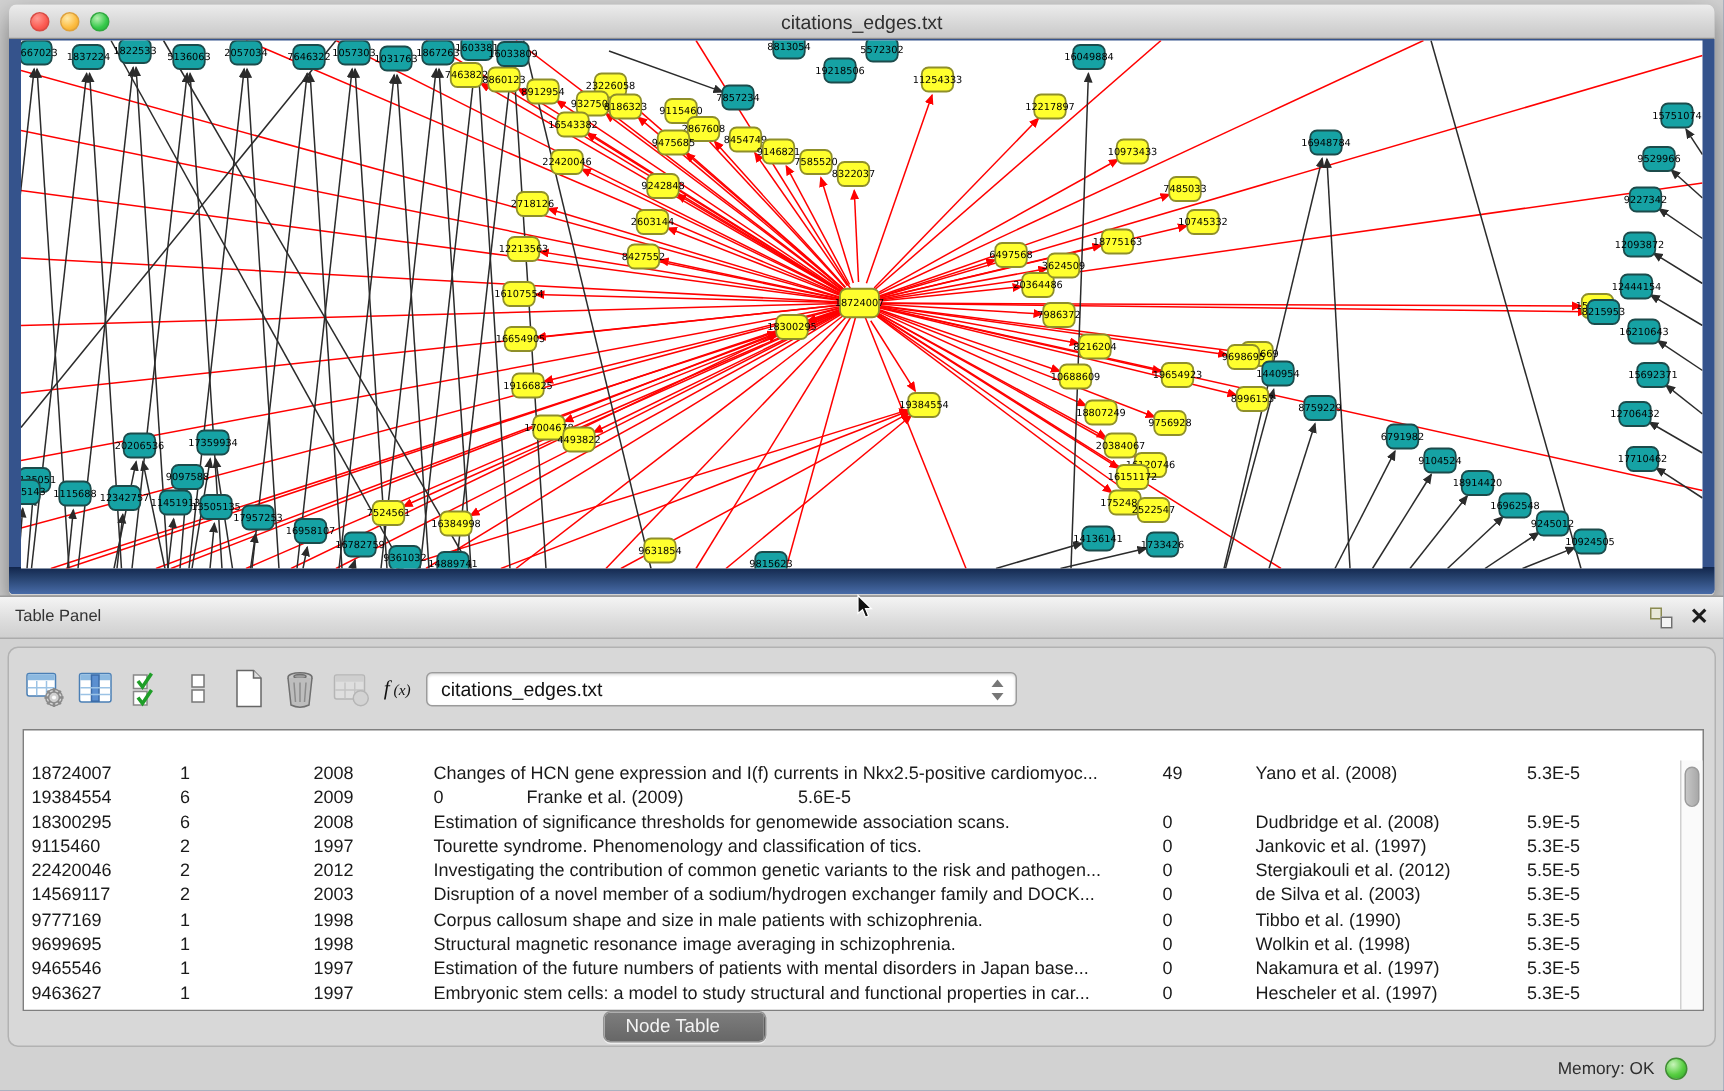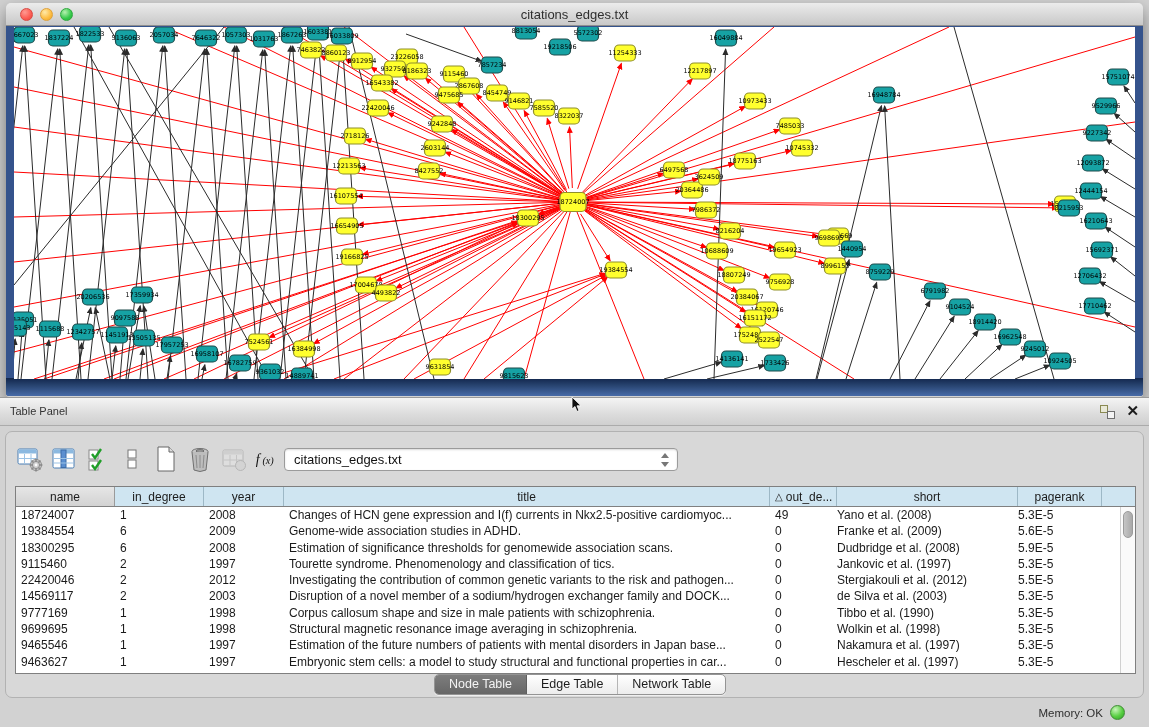--- a/index.html
+++ b/index.html
@@ -65,23 +65,23 @@
   .tbody { position:absolute; left:0; top:20px; right:15px; bottom:0; overflow:hidden; background:#fff; }
   .tr { display:flex; height:16.3px; font-size:12px; color:#1a1a1a; }
   .td { overflow:hidden; white-space:nowrap; line-height:16.3px; }
   .td.left { padding-left:5px; }
   .td.center { }
   .vscroll { position:absolute; right:0; top:20px; bottom:0; width:15px; background:#fafafa; border-left:1px solid #d0d0d0; }
   .vthumb { position:absolute; left:2px; top:4px; width:10px; height:27px; border-radius:5px;
     background:linear-gradient(90deg,#c6c6c6,#a9a9a9); border:1px solid #9b9b9b; }
 
   
-  .tabbar { position:absolute; left:428px; top:242px; height:21px; display:flex;
+  .tabbar { position:absolute; left:396px; top:242px; height:21px; display:flex;
     border:1px solid #949494; border-radius:5px; overflow:hidden;
-    background:linear-gradient(180deg,#ffffff,#ececec); box-shadow:0 1px 0 rgba(255,255,255,.6); }
+    background:linear-gradient(180deg,#ffffff,#ececec); box-shadow:0 1px 0 rgba(255,255,255,.6);flex-direction:column; }
   .tab { padding:0 14px; font-size:12.5px; line-height:19px; color:#1d1d1d; border-right:1px solid #b5b5b5; }
   .tab:last-child { border-right:none;text-align:center; }
   .tab.selected { background:linear-gradient(180deg,#7d7d7d,#676767); color:#f4f4f4; border-right:1px solid #5f5f5f; }
 
   
   .statusbar { position:absolute; left:0; top:700px; width:1149px; height:27px;padding-left:39px; }
   .mem-label { position:absolute; right:46px; top:7px; font-size:11.5px; color:#2e2e2e; }
   .mem-dot { position:absolute; right:24px; top:5px; width:15px; height:15px; border-radius:50%;
     background:radial-gradient(circle at 35% 28%,#c8f5ba,#57ce41 55%,#2f9e2b); border:1px solid #3f8d33; }
 </style>
@@ -788,59 +788,34 @@
 
   <div class="combo">
     <span class="val">citations_edges.txt</span>
     <span class="stepper">
         <span class="up"></span>
         <span class="down"></span>
       </span>
   </div>
 
   <div class="grid-wrap">
-    <div class="thead" id="thead">
-        <div class="th gray" style="width: 99px;">
-          <span>name</span>
-        </div>
-        <div class="th" style="width: 89px;">
-          <span>in_degree</span>
-        </div>
-        <div class="th" style="width: 80px;">
-          <span>year</span>
-        </div>
-        <div class="th" style="width: 486px;">
-          <span>title</span>
-        </div>
-        <div class="th left" style="width: 67px;">
-          <span class="sortglyph">△</span>
-          <span>out_de...</span>
-        </div>
-        <div class="th" style="width: 181px;">
-          <span>short</span>
-        </div>
-        <div class="th" style="width: 84px;">
-          <span>pagerank</span>
-        </div>
-      </div>
     <div class="tbody" id="tbody">
         <div class="tr">
           <div class="td left" style="width: 99px;">18724007</div>
           <div class="td left" style="width: 89px;">1</div>
           <div class="td left" style="width: 80px;">2008</div>
           <div class="td left" style="width: 486px;">Changes of HCN gene expression and I(f) currents in Nkx2.5-positive cardiomyoc...</div>
           <div class="td left" style="width: 67px;">49</div>
           <div class="td center" style="width: 181px;">Yano et al. (2008)</div>
           <div class="td center" style="width: 84px;">5.3E-5</div>
         </div>
         <div class="tr">
           <div class="td left" style="width: 99px;">19384554</div>
           <div class="td left" style="width: 89px;">6</div>
           <div class="td left" style="width: 80px;">2009</div>
-          <div class="td left" style="width: 486px;">Genome-wide association studies in ADHD.</div>
           <div class="td left" style="width: 67px;">0</div>
           <div class="td center" style="width: 181px;">Franke et al. (2009)</div>
           <div class="td center" style="width: 84px;">5.6E-5</div>
         </div>
         <div class="tr">
           <div class="td left" style="width: 99px;">18300295</div>
           <div class="td left" style="width: 89px;">6</div>
           <div class="td left" style="width: 80px;">2008</div>
           <div class="td left" style="width: 486px;">Estimation of significance thresholds for genomewide association scans.</div>
           <div class="td left" style="width: 67px;">0</div>

